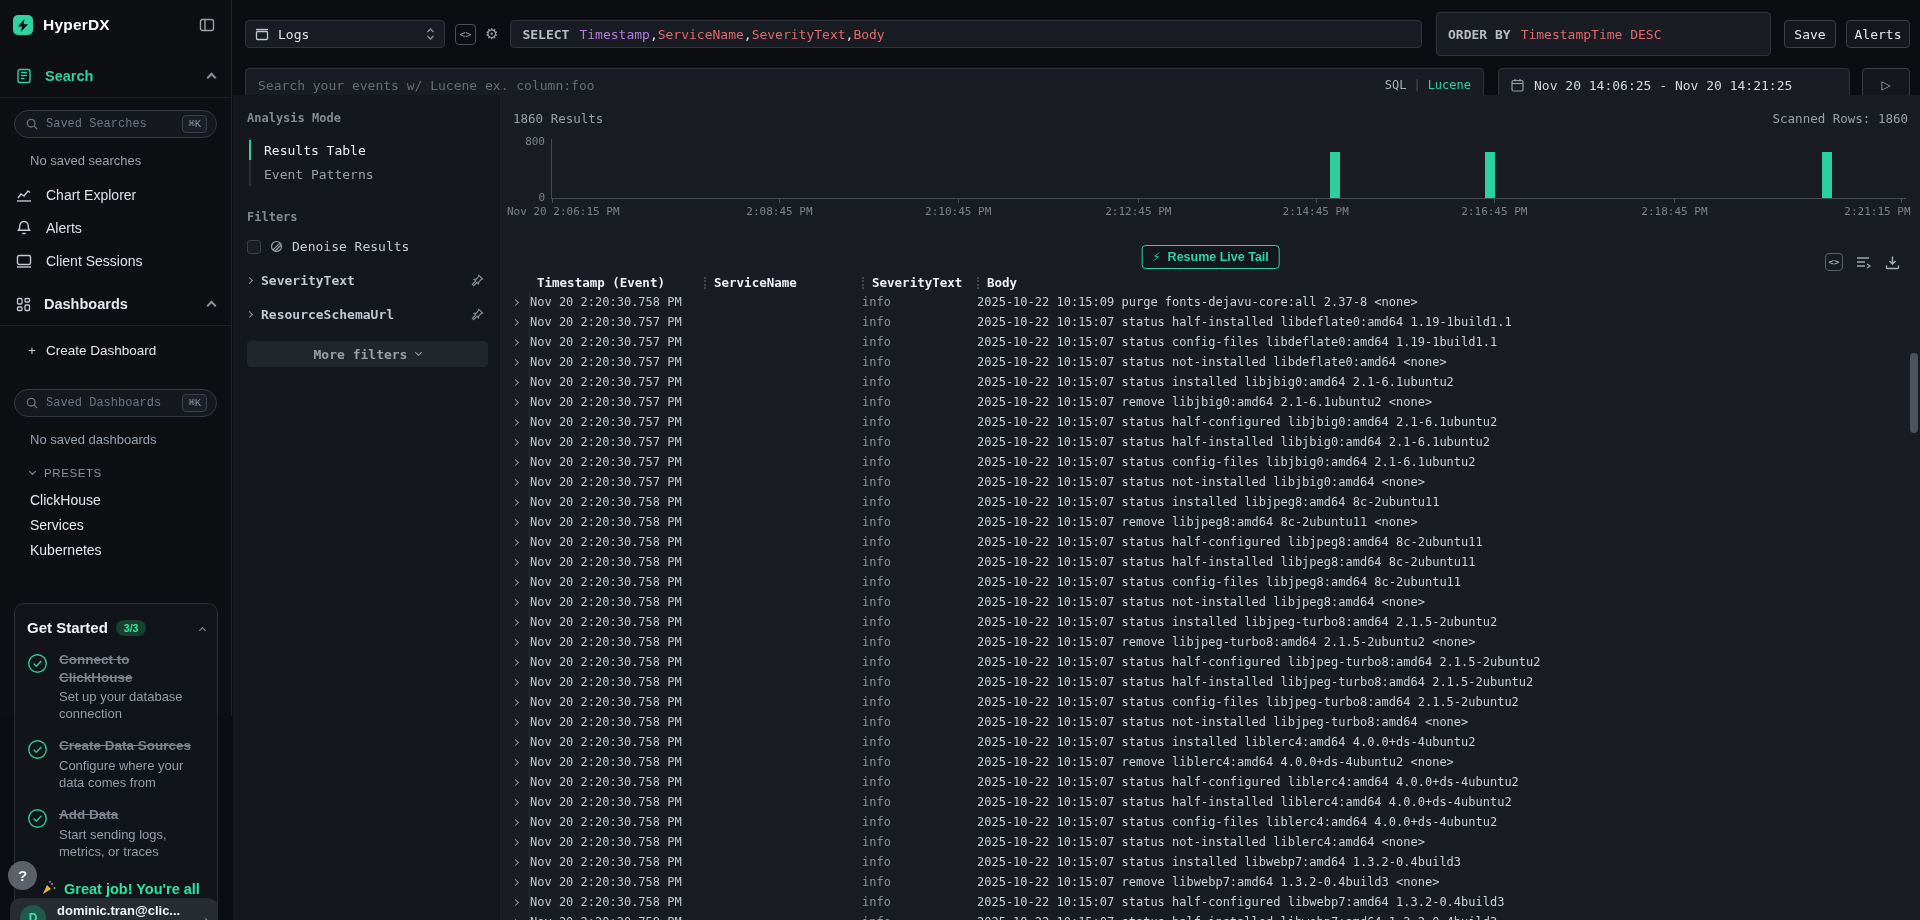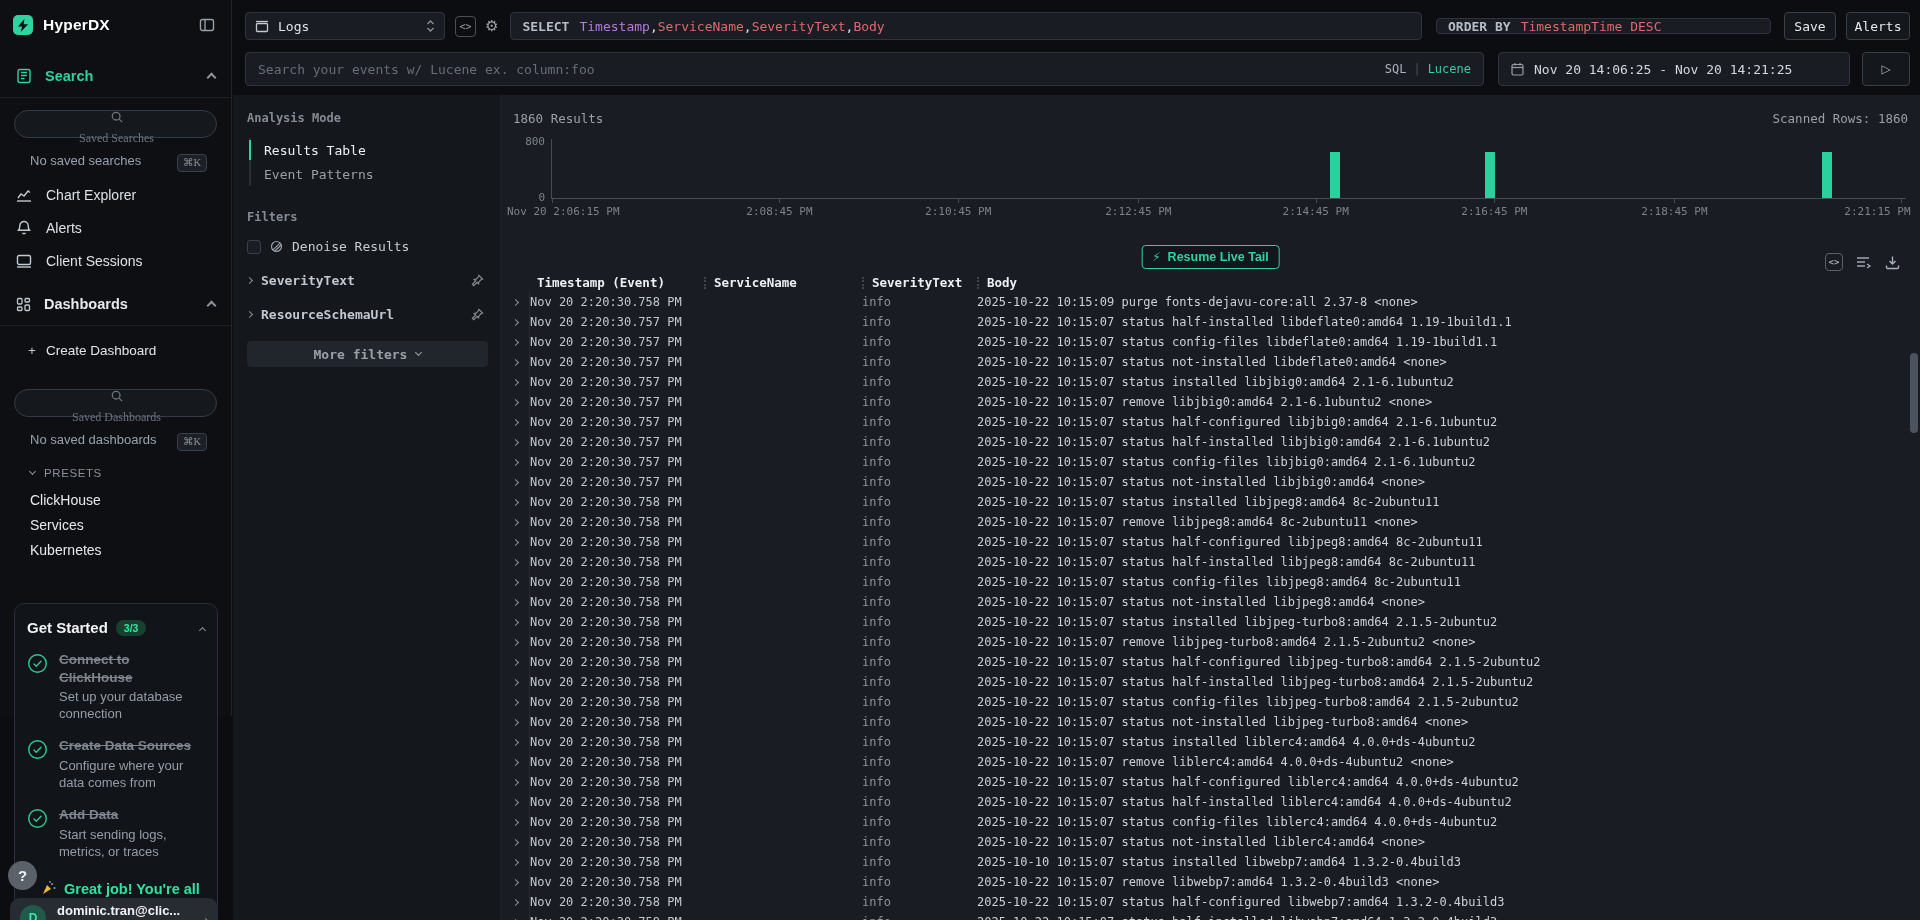--- a/index.html
+++ b/index.html
@@ -11,21 +11,21 @@
   .logo-row { display: flex; align-items: center; gap: 10px; padding: 15px 16px 0 13px; }
   .logo-badge { width: 20px; height: 20px; border-radius: 5px; background: #2ed3a0; display: flex; align-items: center; justify-content: center; flex: none; }
   .brand { font-weight: bold; font-size: 15.5px; color: #ffffff; letter-spacing: .2px; }
   .panel-toggle { margin-left: auto; color: #9aa0a8; display: flex; }
   .sec-head { display: flex; align-items: center; gap: 13px; padding: 0 16px; height: 22px; margin-top: 30px; }
   .sec-head .label { font-weight: bold; font-size: 14.5px; }
   .sec-head.active { color: #2ed3a0; }
   .sec-head.plain { color: #e6e9ed; }
   .sec-head .chv-wrap { margin-left: auto; color: #8b929b; }
   .divider { height: 1px; background: #1c2026; margin-top: 10px; }
-  .pill-search { margin: 12px 14px 0; height: 28px; border: 1px solid #353b44; border-radius: 14px; background: #15181d; display: flex; align-items: center; gap: 8px; padding: 0 9px 0 11px; font-family: Liberation Serif, serif; font-size: 12px; color: #6e7680; flex-direction: column; }
+  .pill-search { margin: 12px 14px 0; height: 28px; border: 1px solid #353b44; border-radius: 14px; background: #15181d; display: flex; align-items: center; gap: 8px; padding: 0 9px 0 11px; font-family: Liberation Mono, monospace; font-size: 12px; color: #6e7680; }
   .kbd { margin-left: auto; border: 1px solid #3a414b; border-radius: 4px; padding: 0 5px; font-size: 10.5px; color: #8b929b; background: #1c2026; line-height: 16px; }
   .empty-note { padding: 15px 0 0 30px; font-size: 13px; color: #98a1ac; }
   .nav-item { display: flex; align-items: center; gap: 14px; padding: 0 16px; height: 33px; font-size: 14px; color: #dde1e6; }
   .nav-item .ic { color: #c3c9d1; display: flex; width: 16px; justify-content: center; }
   .nav-list { margin-top: 10px; }
   .create-dash { display: flex; align-items: center; gap: 0; padding: 0 16px 0 28px; margin-top: 17px; font-size: 13.5px; color: #e2e6ea; }
   .presets-row { display: flex; align-items: center; gap: 9px; padding-left: 30px; margin-top: 20px; font-size: 11.5px; letter-spacing: .6px; color: #8b929b; }
   .preset-item { padding-left: 30px; height: 25px; display: flex; align-items: center; font-size: 14px; color: #e6e9ed; }
   .team-settings { margin-top: 32px; }
   .gear-glyph { font-size: 15px; line-height: 1; }
@@ -56,21 +56,21 @@
   
   .main { position: absolute; left: 233px; top: 0; width: 1687px; height: 920px; }
   .topbar { position: relative; height: 95px; background: #0b0d11; }
   .tb-row { display: flex; align-items: center; padding: 12px 10px 0 12px; }
   .inputbox { background: #191d23; border: 1px solid #2f343c; border-radius: 4px; display: flex; align-items: center; font-family: "DejaVu Sans Mono", monospace; font-size: 13px; }
   .source-box { width: 200px; height: 28px; gap: 9px; padding: 0 9px; color: #dfe3e8; }
   .source-box .ud { margin-left: auto; color: #8b929b; display: flex; }
   .icon-btn { margin-left: 10px; width: 21px; height: 21px; border: 1px solid #4a5058; border-radius: 4px; color: #9aa0a8; font-family: "DejaVu Sans Mono", monospace; font-size: 10px; display: flex; align-items: center; justify-content: center; }
   .gear-btn { margin-left: 9px; color: #9aa0a8; font-size: 15px; }
   .sql-select { flex: 1; height: 28px; margin-left: 12px; padding: 0 11px; }
-  .sql-order { width: 335px; height: 16px; margin-left: 14px; padding: 0 11px; }
+  .sql-order { width: 335px; height: 44px; margin-left: 14px; padding: 0 11px; }
   .kw { color: #b7bdc6; font-weight: bold; margin-right: 10px; white-space: pre; }
   .tok-first { color: #b57bdd; }
   .tok { color: #e0686f; }
   .comma { color: #dfe3e8; }
   .val-salmon { color: #e0686f; }
   .btn { height: 28px; border: 1px solid #3a4049; background: #14171c; border-radius: 4px; color: #e6e9ed; font-family: "DejaVu Sans Mono", monospace; font-size: 13px; display: flex; align-items: center; justify-content: center; }
   .btn-save { width: 52px; margin-left: 13px; }
   .btn-alerts { width: 64px; margin-left: 10px; }
   .search-box { flex: 1; height: 34px; padding: 0 12px; }
   .search-box input { flex: 1; background: transparent; border: none; outline: none; color: #dfe3e8; font-family: "DejaVu Sans Mono", monospace; font-size: 13px; }
@@ -756,21 +756,21 @@
               <span class="r3">info</span>
               <span class="r4">2025-10-22 10:15:07 status not-installed liblerc4:amd64 &lt;none&gt;</span>
             </div>
             <div class="trow">
               <span class="r0">
                 <span class="chv r sm"></span>
               </span>
               <span class="r1">Nov 20 2:20:30.758 PM</span>
               <span class="r2"></span>
               <span class="r3">info</span>
-              <span class="r4">2025-10-10 10:15:07 status installed libwebp7:amd64 1.3.2-0.4build3</span>
+              <span class="r4">2025-10-22 10:15:07 status installed libwebp7:amd64 1.3.2-0.4build3</span>
             </div>
             <div class="trow">
               <span class="r0">
                 <span class="chv r sm"></span>
               </span>
               <span class="r1">Nov 20 2:20:30.758 PM</span>
               <span class="r2"></span>
               <span class="r3">info</span>
               <span class="r4">2025-10-22 10:15:07 remove libwebp7:amd64 1.3.2-0.4build3 &lt;none&gt;</span>
             </div>

